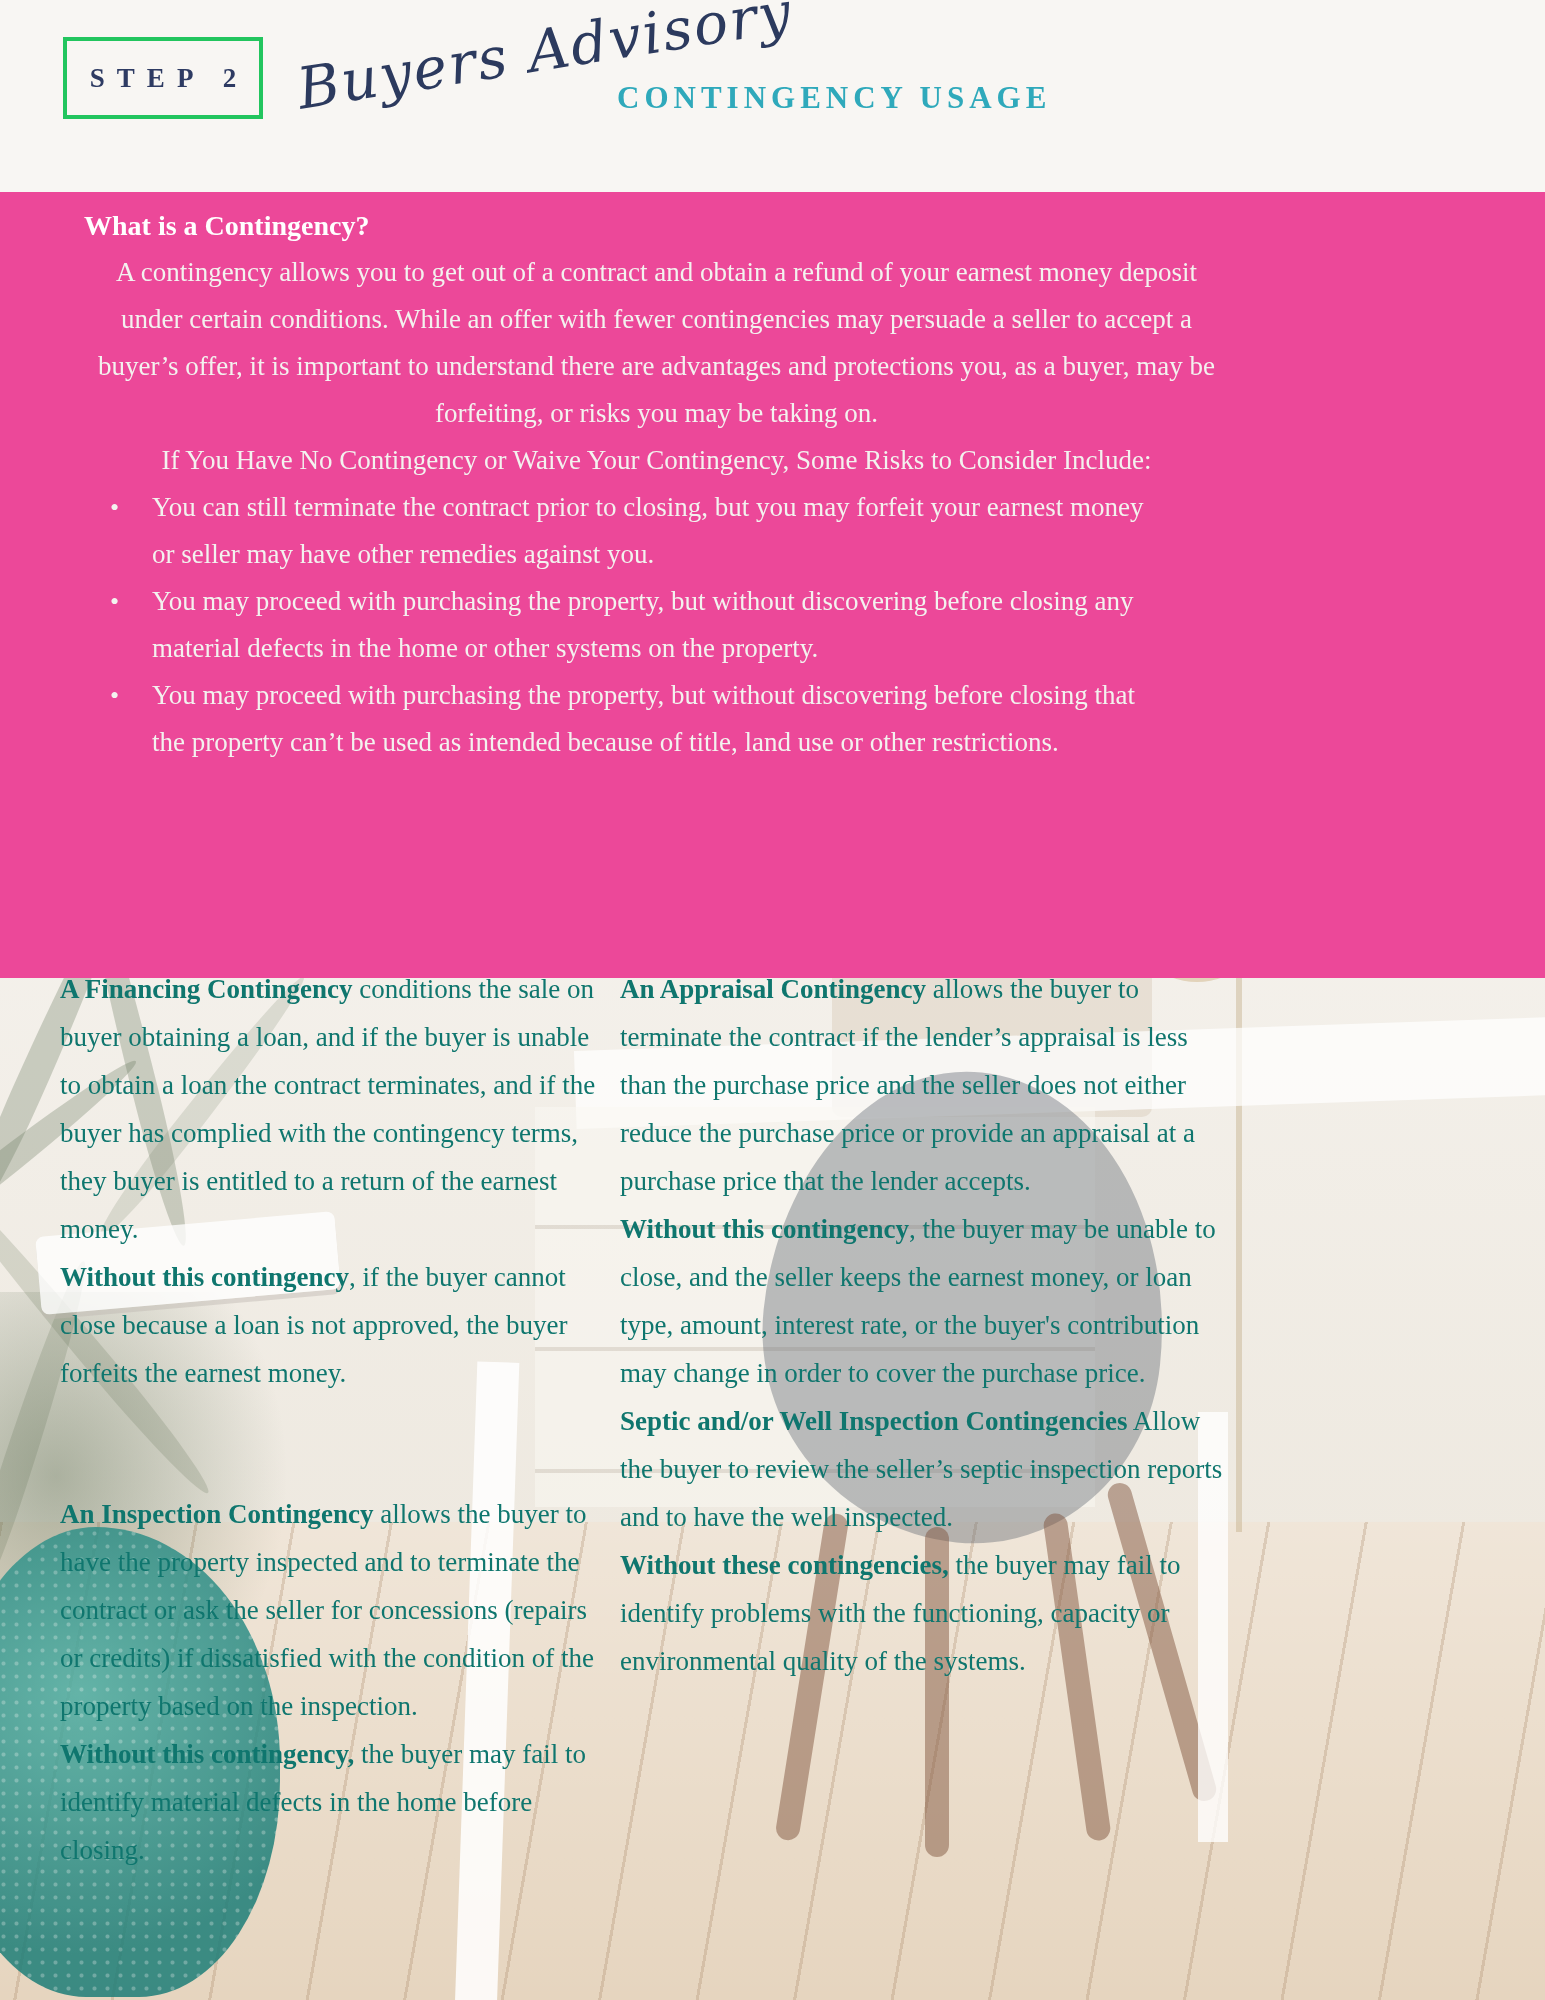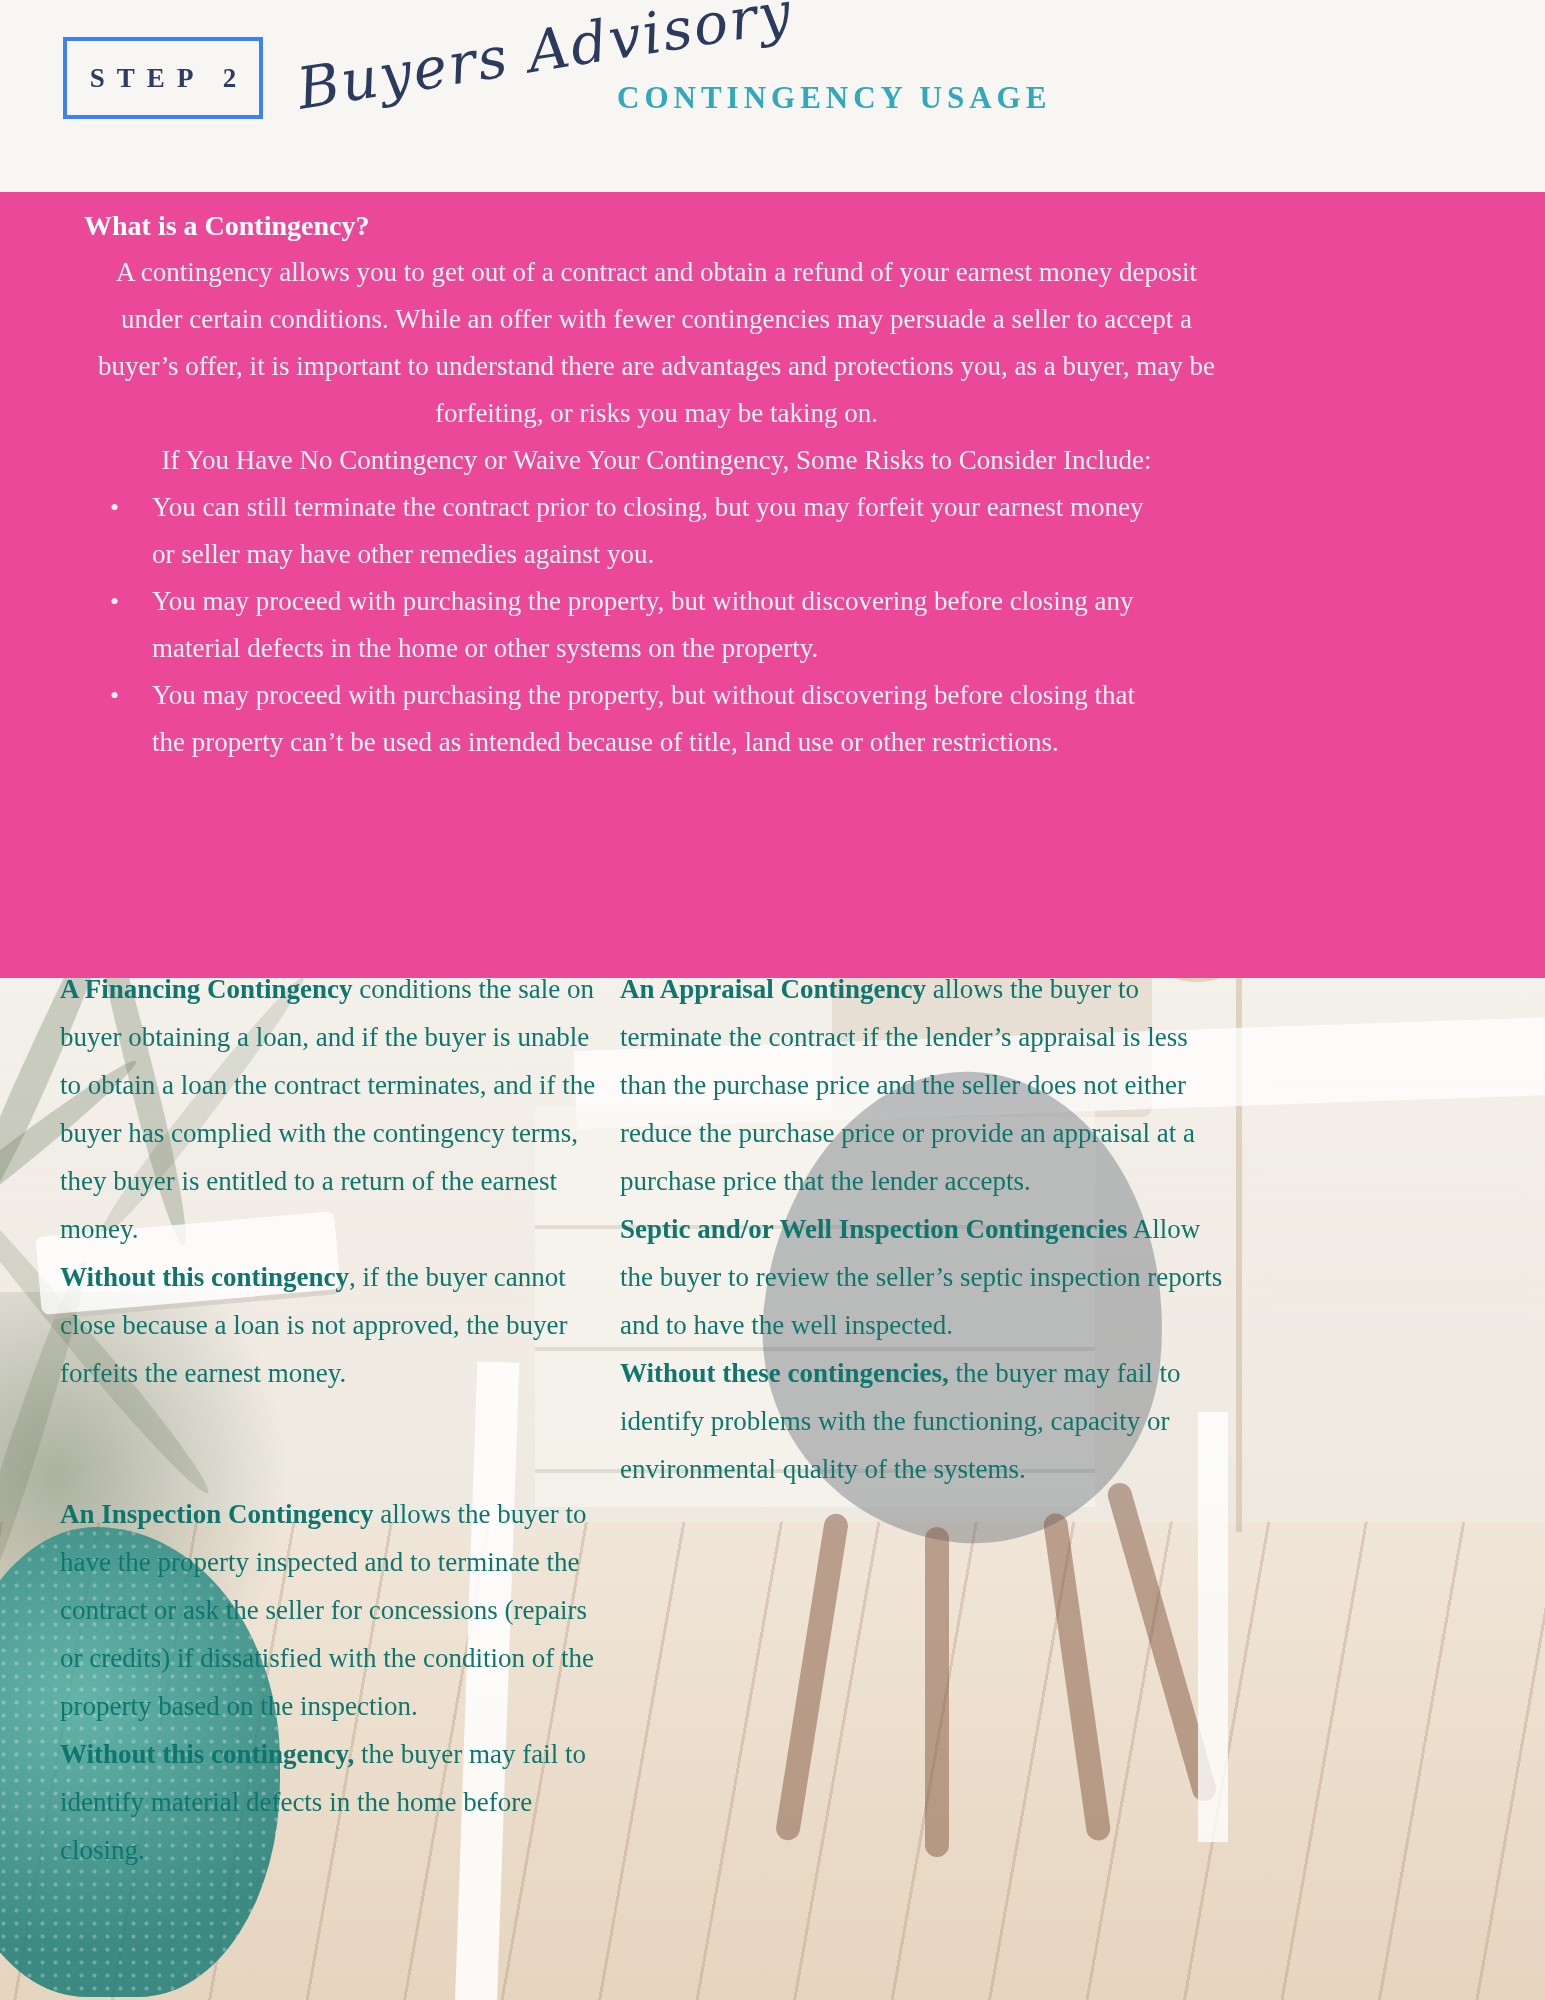--- a/index.html
+++ b/index.html
@@ -1,21 +1,21 @@
 <!DOCTYPE html>
 <html><head>
 <meta charset="utf-8">
 <style>
   html,body{margin:0;padding:0;background:#e8e6e2;}
   .page{position:relative;width:1545px;height:2000px;background:#f8f6f3;overflow:hidden;
         font-family:"Liberation Serif",serif;color:#263659;}
 
   
   .header{position:absolute;top:0;left:0;right:0;height:192px;background:#f8f6f3;z-index:6;}
-  .step-box{position:absolute;left:63px;top:37px;width:192px;height:74px;border:4px solid #3b82f6;
+  .step-box{position:absolute;left:63px;top:37px;width:192px;height:74px;border:4px solid #22c55e;
             display:flex;align-items:center;justify-content:center;}
   .step-box span{font-size:27px;font-weight:bold;color:#2e3b63;letter-spacing:12px;padding-left:12px;}
   .script-title{position:absolute;left:295px;top:20px;width:460px;font-family:"DejaVu Serif",serif;
             font-style:italic;font-size:57px;color:#2c3a5e;transform:rotate(-9deg);letter-spacing:2px;white-space:nowrap;}
   .page-title{position:absolute;left:617px;top:80px;font-size:31px;font-weight:bold;color:#2fa9bb;
             letter-spacing:5px;white-space:nowrap;}
 
   
   .navy{position:absolute;top:192px;left:0;right:0;height:786px;background:#ec4899;color:#f3f2ef;
         padding:10px 60px 0 84px;box-sizing:border-box;font-size:27px;line-height:47px;z-index:6;}
@@ -144,20 +144,21 @@
           </div>
           <div class="block2-left">
             <p class="para"><span class="b">An Inspection Contingency</span><span> allows the buyer to have the property inspected and to terminate the contract or ask the seller for concessions (repairs or credits) if dissatisfied with the condition of the property based on the inspection.</span></p>
             <p class="para"><span class="b">Without this contingency,</span><span> the buyer may fail to identify material defects in the home before closing.</span></p>
           </div>
         </div>
 
         <div class="col-right">
           <div>
             <p class="para"><span class="b">An Appraisal Contingency</span><span> allows the buyer to terminate the contract if the lender’s appraisal is less than the purchase price and the seller does not either reduce the purchase price or provide an appraisal at a purchase price that the lender accepts.</span></p>
+            <p class="para"><span class="b">Without this contingency</span><span>, the buyer may be unable to close, and the seller keeps the earnest money, or loan type, amount, interest rate, or the buyer's contribution may change in order to cover the purchase price.</span></p>
           </div>
           <div class="block2-right">
             <p class="para"><span class="b">Septic and/or Well Inspection Contingencies</span><span> Allow the buyer to review the seller’s septic inspection reports and to have the well inspected.</span></p>
             <p class="para"><span class="b">Without these contingencies,</span><span> the buyer may fail to identify problems with the functioning, capacity or environmental quality of the systems.</span></p>
           </div>
         </div>
 
       </div>
     </div>
   </div>

